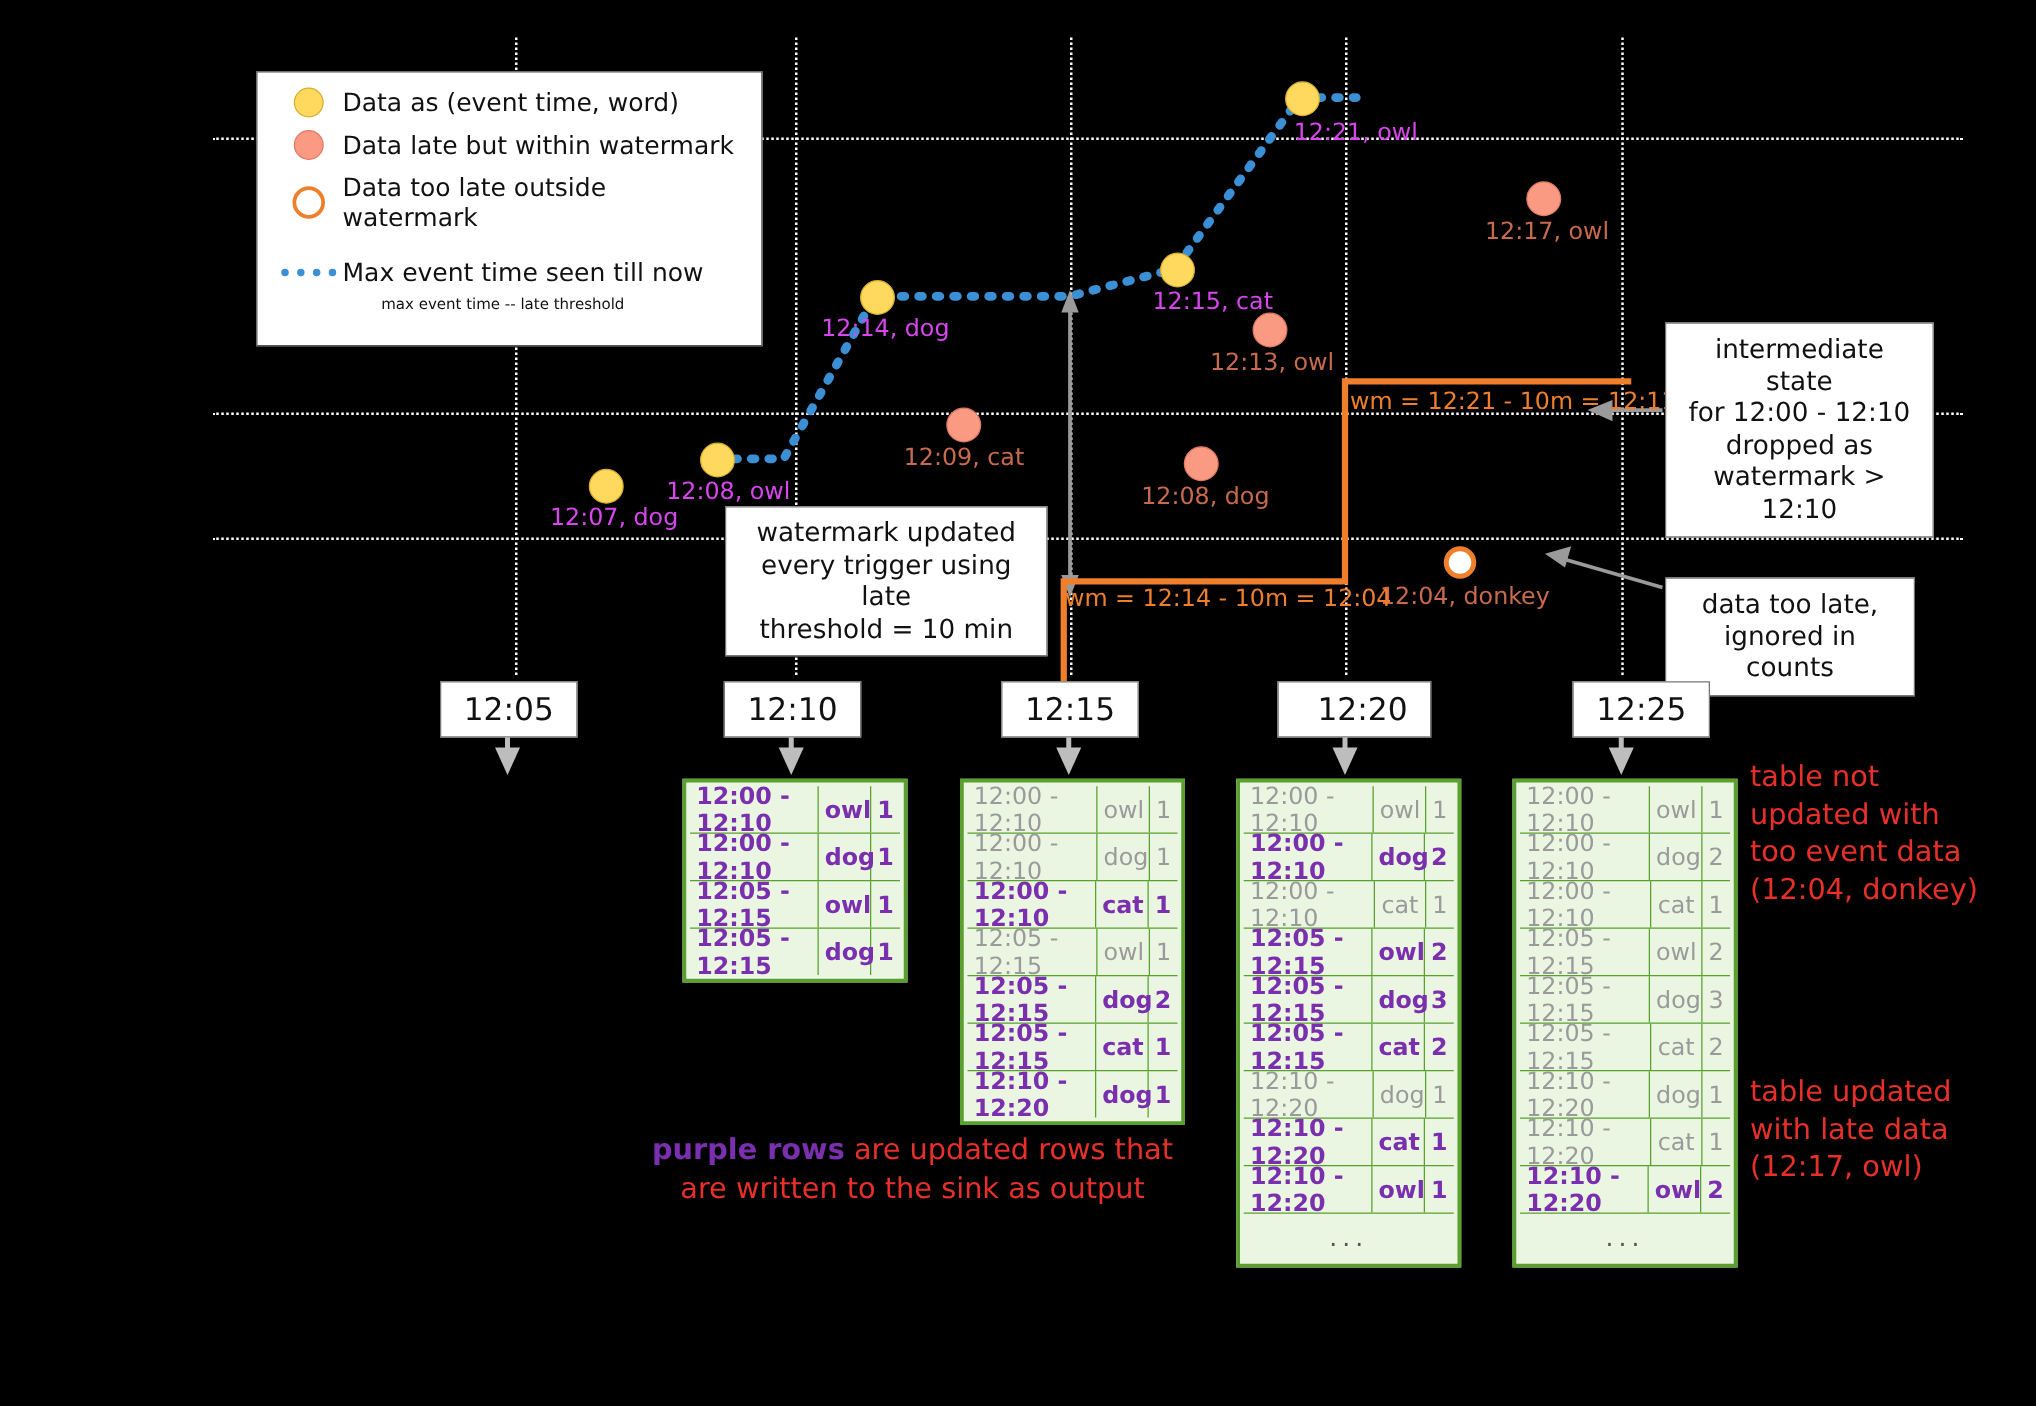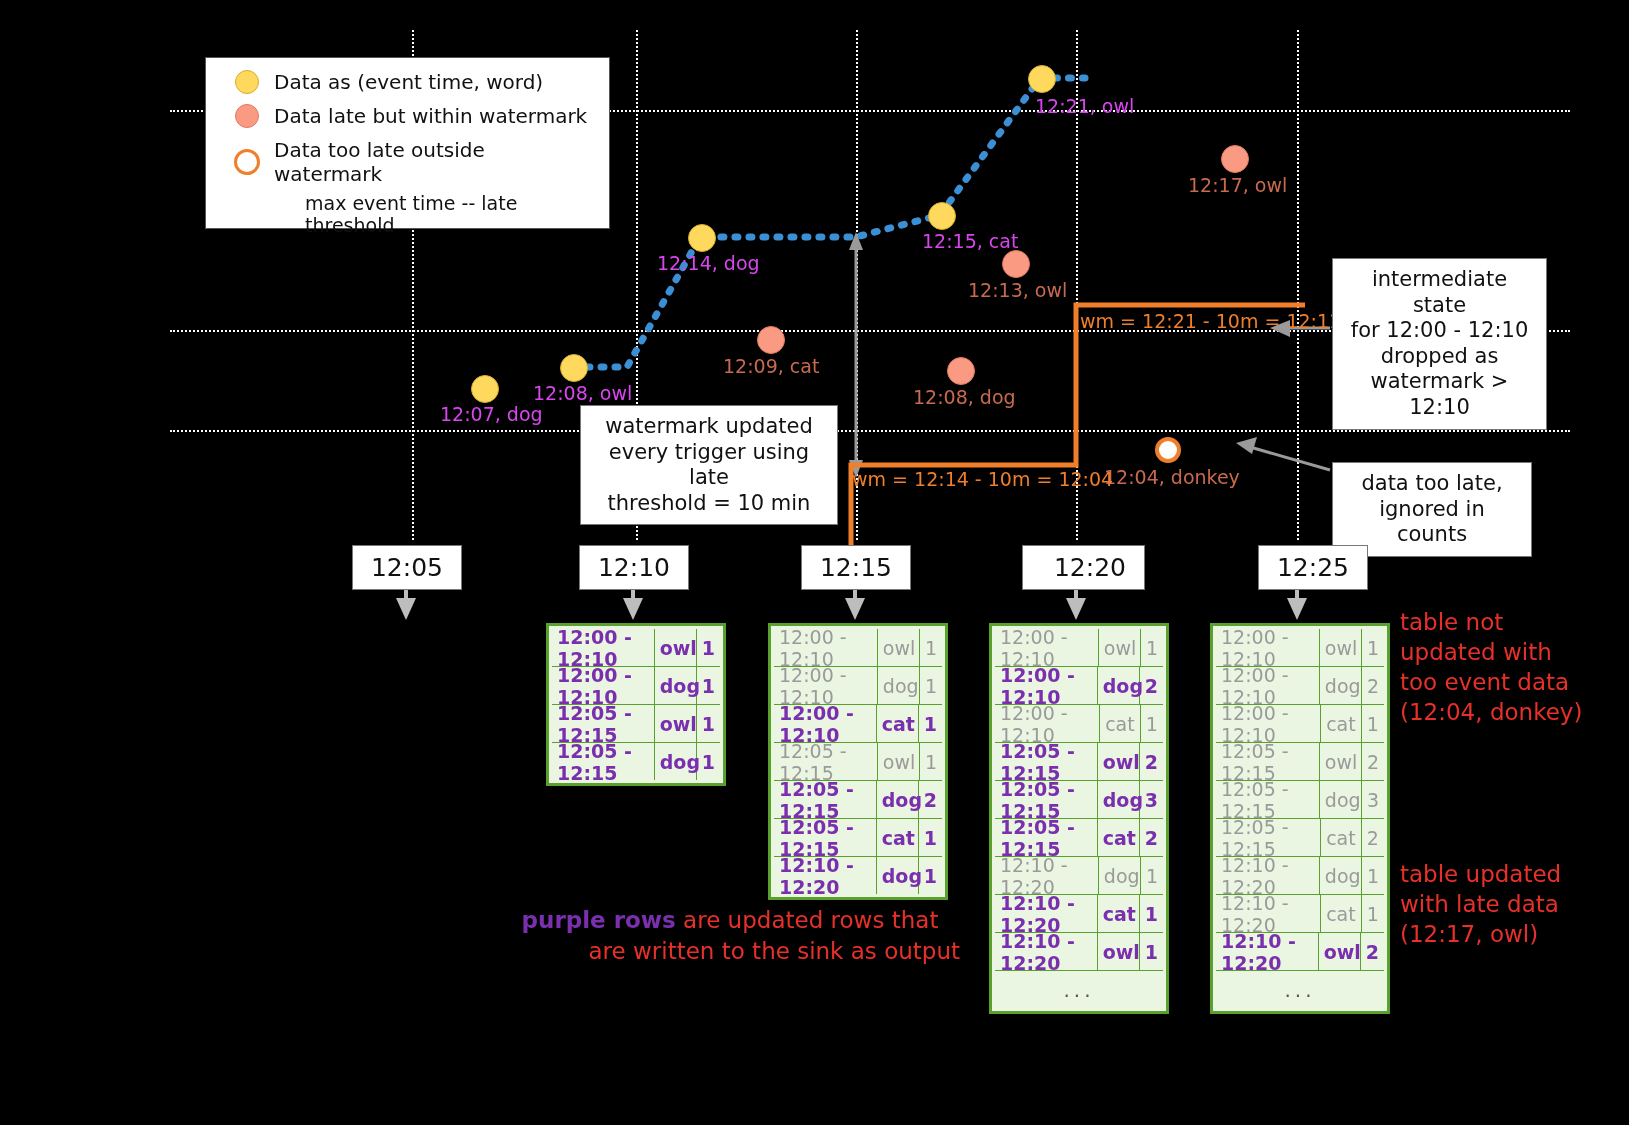--- a/index.html
+++ b/index.html
@@ -29,21 +29,21 @@
     border-top: 2px dotted #ffffff;
     left: 170px;
     width: 1400px;
   }
   
   #legend {
     position: absolute;
     left: 205px;
     top: 57px;
     width: 405px;
-    height: 172px;
+    height: 220px;
     background: #ffffff;
     border: 1px solid #555;
     box-sizing: border-box;
     padding: 12px 14px;
   }
   .leg-row {
     display: flex;
     align-items: center;
     margin-bottom: 10px;
     color: #111;
@@ -72,21 +72,21 @@
     width: 44px; height: 0;
     border-top: 6px dotted #3b8fd4;
   }
   .solid-line {
     width: 44px; height: 0;
     border-top: 4px solid #ef7f2a;
   }
   .leg-indent {
     padding-left: 85px;
     color: #111;
-    font-size: 19px;
+    font-size: 12px;
     margin-top: -4px;
   }
   
   .pt {
     position: absolute;
     width: 26px; height: 26px; border-radius: 50%;
   }
   .pt.yellow { background: #ffd95e; border: 1px solid #d6ae2a; }
   .pt.salmon { background: #fb9a82; border: 1px solid #e07a60; }
   .pt.hollow { background: #ffffff; border: 4px solid #ef7f2a; box-sizing: border-box; }
@@ -172,21 +172,21 @@
     font-size: 23px;
     line-height: 1.3;
   }
   .note-bottom {
     position: absolute;
     font-size: 23px;
     text-align: center;
     line-height: 1.35;
   }
   .note-bottom .pu { color: #7a2fae; font-weight: bold; }
-  .note-bottom .rd { color: #e8302a; text-align: right; }
+  .note-bottom .rd { color: #e8302a; }
 </style>
 </head>
 <body>
 
 <div id="stage">
 
   <div class="vline" style="left:412px;"></div>
   <div class="vline" style="left:636px;"></div>
   <div class="vline" style="left:856px;"></div>
   <div class="vline" style="left:1076px;"></div>
@@ -236,20 +236,26 @@
           <span class="dot-salmon"></span>
         </span>
       <span>Data late but within watermark</span>
     </div>
     <div class="leg-row">
       <span class="leg-sym">
           <span class="dot-hollow"></span>
         </span>
       <span>Data too late outside watermark</span>
     </div>
+    <div class="leg-row" style="margin-top:20px;">
+      <span class="leg-sym">
+          <span class="dash-line"></span>
+        </span>
+      <span>Max event time seen till now</span>
+    </div>
     <div class="leg-indent">max event time -- late threshold</div>
   </div>
 
   <div class="pt yellow" style="left:471px;top:375px;"></div>
   <div class="pt-label" style="left:440px;top:403px;">12:07, dog</div>
 
   <div class="pt yellow" style="left:560px;top:354px;"></div>
   <div class="pt-label" style="left:533px;top:382px;">12:08, owl</div>
 
   <div class="pt yellow" style="left:688px;top:224px;"></div>

